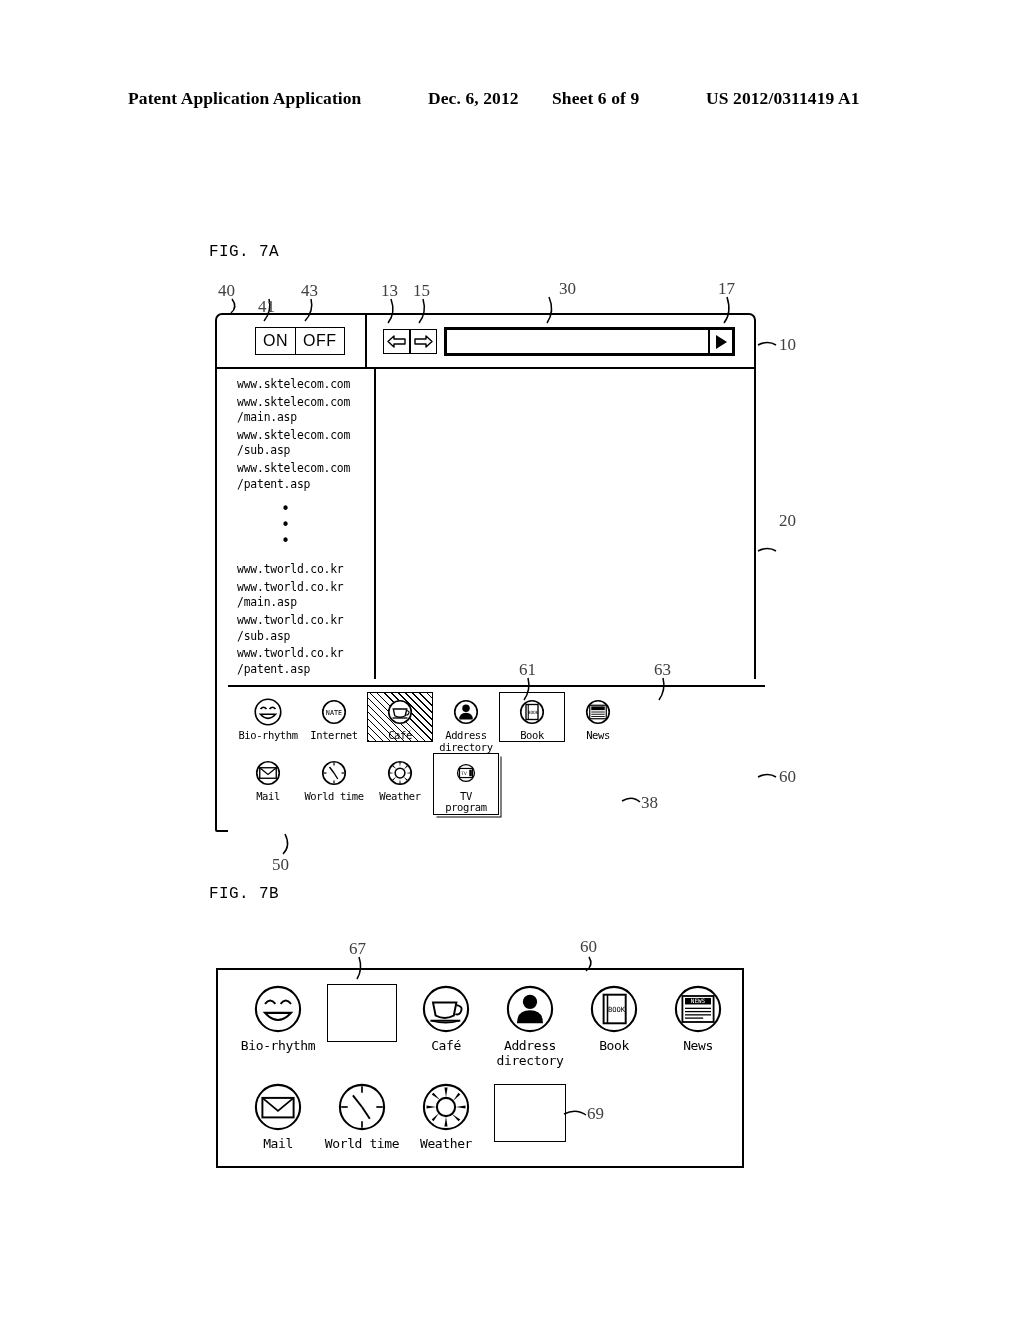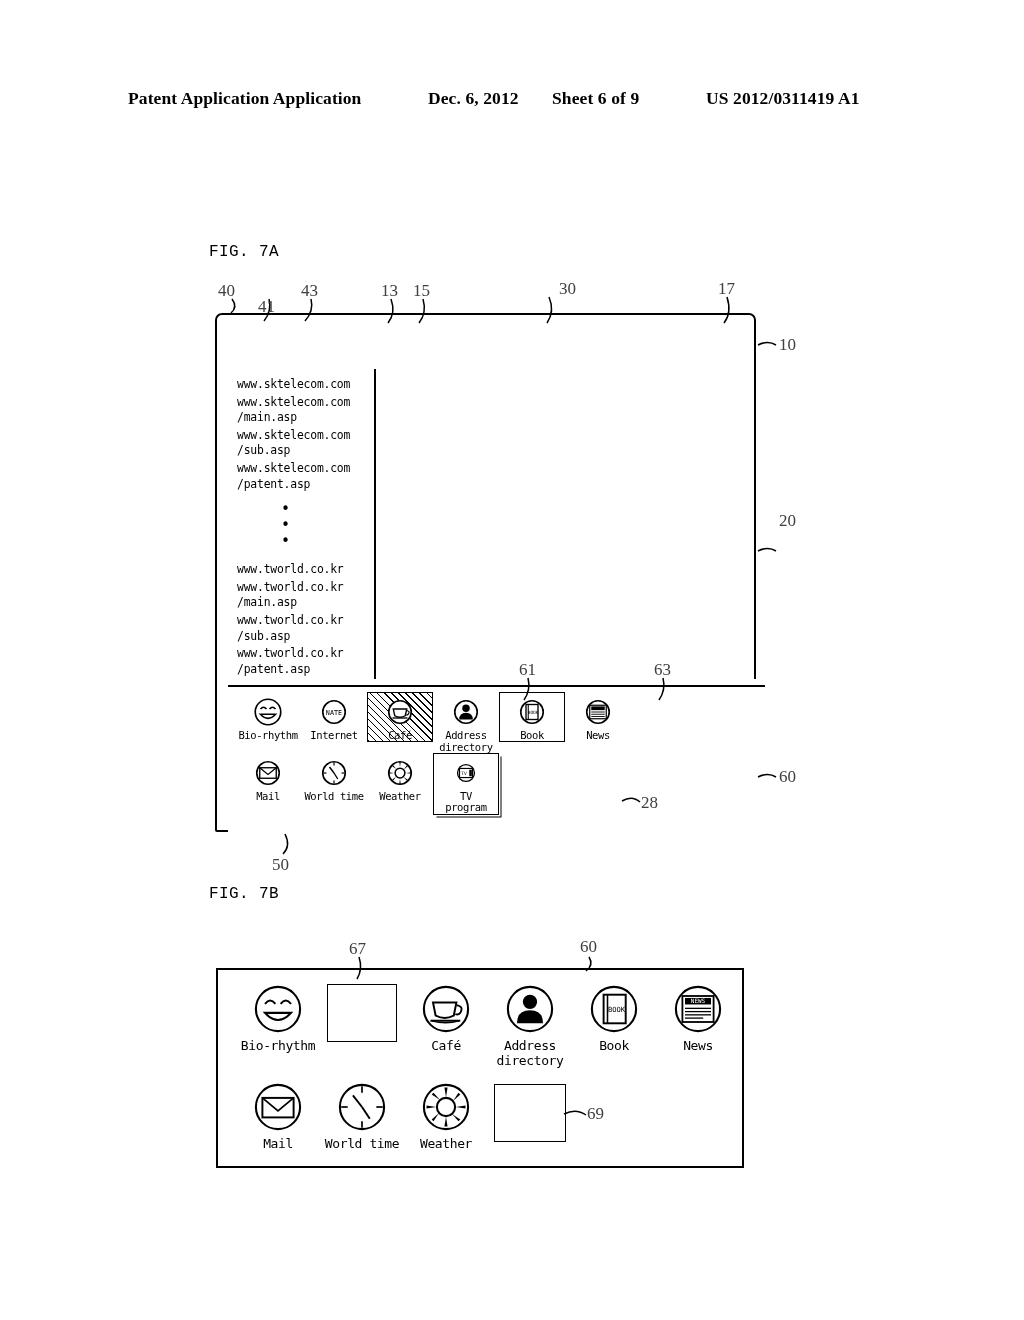--- a/index.html
+++ b/index.html
@@ -322,20 +322,51 @@
   <span class="h-date">Dec. 6, 2012</span>
   <span class="h-sheet">Sheet 6 of 9</span>
   <span class="h-pubno">US 2012/0311419 A1</span>
 </div>
 
 <div class="fig-label" id="fig7a-label">FIG. 7A</div>
 <div class="fig-label" id="fig7b-label">FIG. 7B</div>
 
 <div id="fig7a-frame">
 
+  <div id="toolbar">
+
+    <div id="onoff-group">
+      <div class="onoff-btn" id="btn-on">ON</div>
+      <div class="onoff-btn" id="btn-off">OFF</div>
+    </div>
+
+    <div id="toolbar-divider"></div>
+
+    <div id="nav-arrows">
+      <div class="arrow-btn">
+        <svg width="19" height="13" viewBox="0 0 19 13" aria-hidden="true">
+          <path d="M7 1 L1 6.5 L7 12 L7 9 L18 9 L18 4 L7 4 Z" fill="none" stroke="#000" stroke-width="1.4" stroke-linejoin="round"></path>
+        </svg>
+      </div>
+      <div class="arrow-btn">
+        <svg width="19" height="13" viewBox="0 0 19 13" aria-hidden="true">
+          <path d="M12 1 L18 6.5 L12 12 L12 9 L1 9 L1 4 L12 4 Z" fill="none" stroke="#000" stroke-width="1.4" stroke-linejoin="round"></path>
+        </svg>
+      </div>
+    </div>
+
+    <div id="address-bar">
+      <input id="address-input" type="text" placeholder="" style="">
+      <div id="go-button">
+        <svg width="13" height="16" viewBox="0 0 13 16" aria-hidden="true">
+          <path d="M1 1 L12 8 L1 15 Z" fill="#000"></path>
+        </svg>
+      </div>
+    </div>
+  </div>
 
   <div id="fig7a-body">
 
     <div id="url-sidebar">
       <div class="url-item">www.sktelecom.com</div>
       <div class="url-item">www.sktelecom.com
 /main.asp</div>
       <div class="url-item">www.sktelecom.com
 /sub.asp</div>
       <div class="url-item">www.sktelecom.com
@@ -676,16 +707,16 @@
 <div class="refnum" style="left:381px; top:281px;">13</div>
 <div class="refnum" style="left:413px; top:281px;">15</div>
 <div class="refnum" style="left:539px; top:279px;margin-left:20px;">30</div>
 <div class="refnum" style="left:718px; top:279px;">17</div>
 <div class="refnum" style="left:779px; top:335px;">10</div>
 <div class="refnum" style="left:779px; top:511px;">20</div>
 <div class="refnum" style="left:779px; top:767px;">60</div>
 <div class="refnum" style="left:272px; top:855px;">50</div>
 <div class="refnum" style="left:519px; top:660px;">61</div>
 <div class="refnum" style="left:654px; top:660px;">63</div>
-<div class="refnum" style="left:641px; top:793px;">28</div>
+<div class="refnum" style="left:641px; top:793px;">38</div>
 <div class="refnum" style="left:349px; top:939px;">67</div>
 <div class="refnum" style="left:580px; top:937px;">60</div>
 <div class="refnum" style="left:587px; top:1104px;text-align:center;">69</div>
 
 </body></html>

